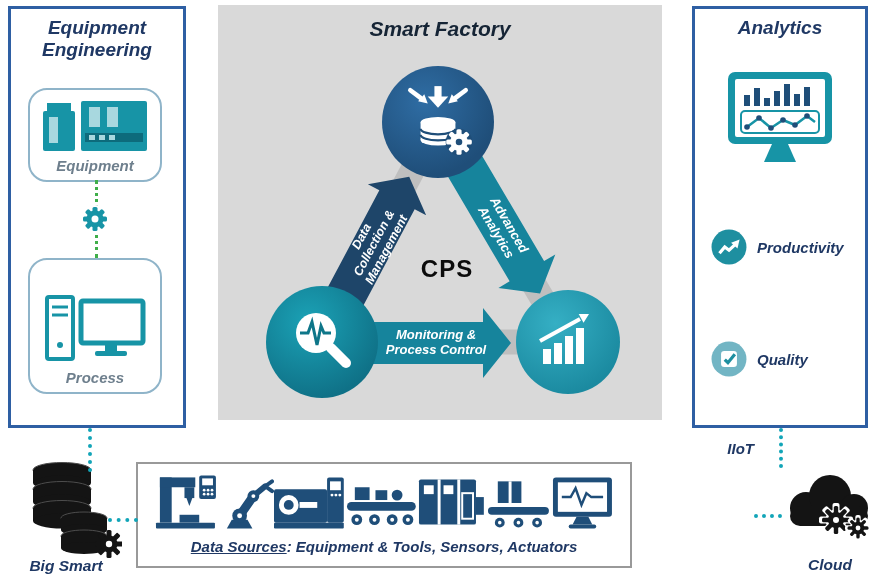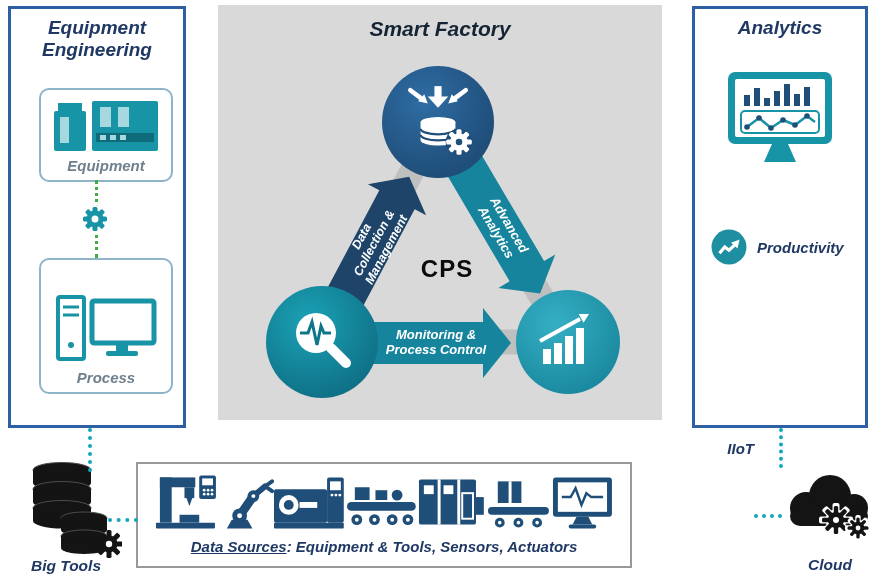--- a/index.html
+++ b/index.html
@@ -11,21 +11,21 @@
     --box_border:#999999; --title_dark:#152435;
   }
   html,body{margin:0;padding:0;background:#fff;}
   .canvas{position:relative;width:876px;height:584px;background:#fff;overflow:hidden;
           font-family:"Liberation Sans",sans-serif;}
   .panel{position:absolute;border:3px solid var(--panel_border);background:#fff;box-sizing:border-box;}
   .panel.left{left:8px;top:6px;width:178px;height:422px;}
   .panel.right{left:692px;top:6px;width:176px;height:422px;}
   .panel-title{margin:8px 4px 12px;text-align:center;font-size:19px;font-weight:bold;font-style:italic;
                color:var(--navy);line-height:1.18;}
-  .eq-box,.proc-box{position:absolute;left:28px;width:134px;border:2px solid #8FB4C9;border-radius:10px;
+  .eq-box,.proc-box{position:absolute;left:17px;width:134px;border:2px solid #8FB4C9;border-radius:19px;
                display:flex;flex-direction:column;align-items:center;justify-content:flex-end;box-sizing:border-box;}
   .eq-box{top:79px;height:94px;}
   .proc-box{top:249px;height:136px;}
   .eq-label{font-size:15px;font-weight:bold;font-style:italic;color:var(--label_gray);margin:2px 0 6px;}
   .eq-connector{position:absolute;left:84px;top:171px;height:78px;width:0;border-left:3px dotted var(--green);}
   .eq-gear{position:absolute;left:70px;top:196px;width:28px;height:28px;background:#fff;border-radius:50%;
            display:flex;align-items:center;justify-content:center;}
   .center{position:absolute;left:218px;top:5px;width:444px;height:415px;background:var(--gray_bg);}
   .center-title{position:absolute;left:0;top:12px;width:100%;text-align:center;font-size:21px;
                 font-weight:bold;font-style:italic;color:var(--title_dark);margin:0;}
@@ -221,20 +221,28 @@
     </div>
 
     <div class="metric m0">
       <svg width="36" height="36" viewBox="0 0 34 34">
         <circle cx="17" cy="17" r="16.5" fill="#1E8FA0"></circle>
         <polyline points="8,23 13,17 17,20 23,14.5" fill="none" stroke="#fff" stroke-width="3"></polyline>
         <polygon points="27,10 25,18.3 19,12.9" fill="#fff"></polygon>
       </svg>
       <span class="m-label">Productivity</span>
     </div>
+    <div class="metric m2">
+      <svg width="36" height="36" viewBox="0 0 34 34">
+        <circle cx="17" cy="17" r="16.5" fill="#72B5C4"></circle>
+        <rect x="9.5" y="9.5" width="15" height="15" rx="3" fill="#fff"></rect>
+        <polyline points="13,17.5 16,20.5 22.5,12.5" fill="none" stroke="#1E8FA0" stroke-width="3"></polyline>
+      </svg>
+      <span class="m-label">Quality</span>
+    </div>
   </section>
 
   <div class="bigdata">
     <svg width="100" height="100" viewBox="0 0 100 100">
       <g fill="#141414">
         <ellipse cx="40" cy="10" rx="29" ry="7.5" stroke="#4d4d4d" stroke-width="1"></ellipse>
         <rect x="11" y="10" width="58" height="13"></rect>
         <ellipse cx="40" cy="23" rx="29" ry="7.5"></ellipse>
         <ellipse cx="40" cy="29" rx="29" ry="7.5" stroke="#4d4d4d" stroke-width="1"></ellipse>
         <rect x="11" y="29" width="58" height="13"></rect>
@@ -252,21 +260,21 @@
       <g fill="#141414">
         <rect x="84.5" y="70" width="5" height="28" rx="1.5"></rect>
         <rect x="84.5" y="70" width="5" height="28" rx="1.5" transform="rotate(45 87 84)"></rect>
         <rect x="84.5" y="70" width="5" height="28" rx="1.5" transform="rotate(90 87 84)"></rect>
         <rect x="84.5" y="70" width="5" height="28" rx="1.5" transform="rotate(135 87 84)"></rect>
         <circle cx="87" cy="84" r="8.5"></circle>
         <circle cx="87" cy="84" r="3.2" fill="#fff"></circle>
       </g>
     </svg>
   </div>
-  <div class="bigdata-label">Big Tools</div>
+  <div class="bigdata-label">Big Smart</div>
 
   <div class="iiot">IIoT</div>
 
   <div class="ds-box">
     <div class="ds-icons">
       <svg width="64" height="58" viewBox="0 0 64 58" fill="#1F4E79">
         <rect x="2" y="50" width="60" height="6" rx="1"></rect>
         <rect x="6" y="4" width="12" height="46"></rect>
         <rect x="6" y="4" width="36" height="10"></rect>
         <rect x="31" y="14" width="10" height="11"></rect>

